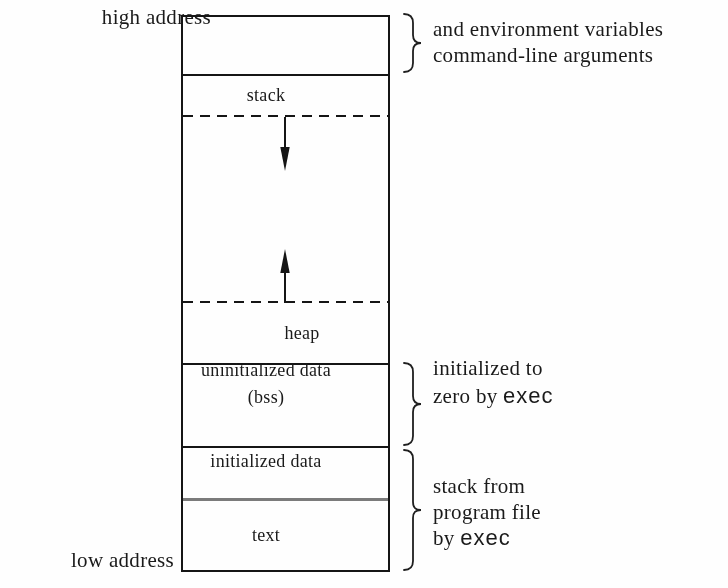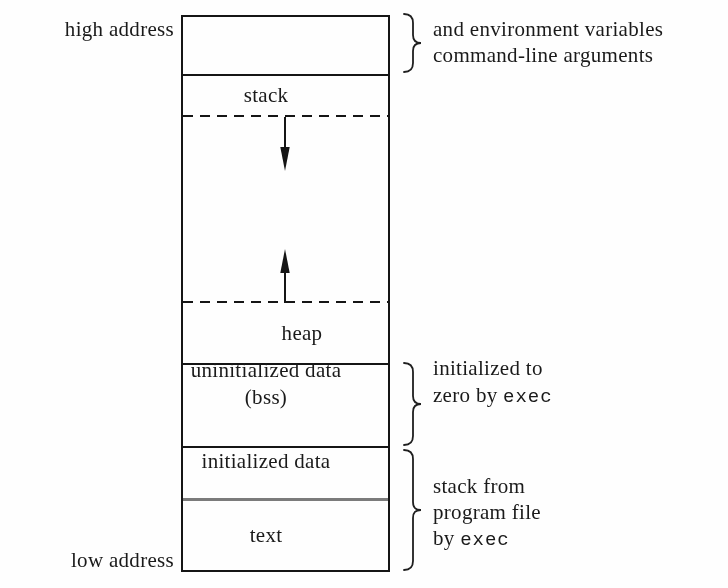--- a/index.html
+++ b/index.html
@@ -38,39 +38,39 @@
     position: absolute;
     left: 183px; width: 205px; height: 3px;
     background: #7b7b7b;
   }
 
   
   .seg {
     position: absolute;
     left: 181px; width: 170px;
     display: flex; align-items: center; justify-content: center;
-    font-size: 21px; letter-spacing: 0.3px;
+    font-size: 18px; letter-spacing: 0.3px;
   }
   .seg.col { flex-direction: column; line-height: 27px; }
   .seg-stack { top: 76px;  height: 39px; }
   .seg-heap  { top: 303px; height: 60px; padding-left: 36px; }
   .seg-bss   { top: 343px; height: 81px; }
   .seg-data  { top: 436px; height: 50px; }
   .seg-text  { top: 501px; height: 69px; border-radius: 21px; }
 
   
   .addr {
     position: absolute;
     left: 0; width: 174px;
     text-align: right;
     font-size: 21px; letter-spacing: 0.3px;
     line-height: 24px;
     white-space: nowrap;
   }
-  .addr-high { top: 17px; }
+  .addr-high { top: 5px; padding-left: 37px; }
   .addr-low  { top: 548px; }
 
   
   .arrow { position: absolute; left: 278px; }
   .arrow-down { top: 117px; }
   .arrow-up   { top: 249px; }
   .arrow svg line    { stroke: #151515; stroke-width: 2px; }
   .arrow svg polygon { fill: #151515; }
 
   
@@ -91,22 +91,22 @@
     left: 433px;
     font-size: 21px; letter-spacing: 0.3px;
     line-height: 26px;
     white-space: nowrap;
   }
   .ann-top    { top: 16px; }
   .ann-bss    { top: 355px; line-height: 27px; }
   .ann-bottom { top: 473px; }
 
   .mono {
-    font-family: Liberation Mono, monospace;
-    font-size: 19px;
+    font-family: Liberation Sans, sans-serif;
+    font-size: 22px;
     letter-spacing: 1px;
   }
 </style>
 </head>
 <body>
 
 <div class="figure">
 
   <div class="addr addr-high">high address</div>
   <div class="addr addr-low">low address</div>

